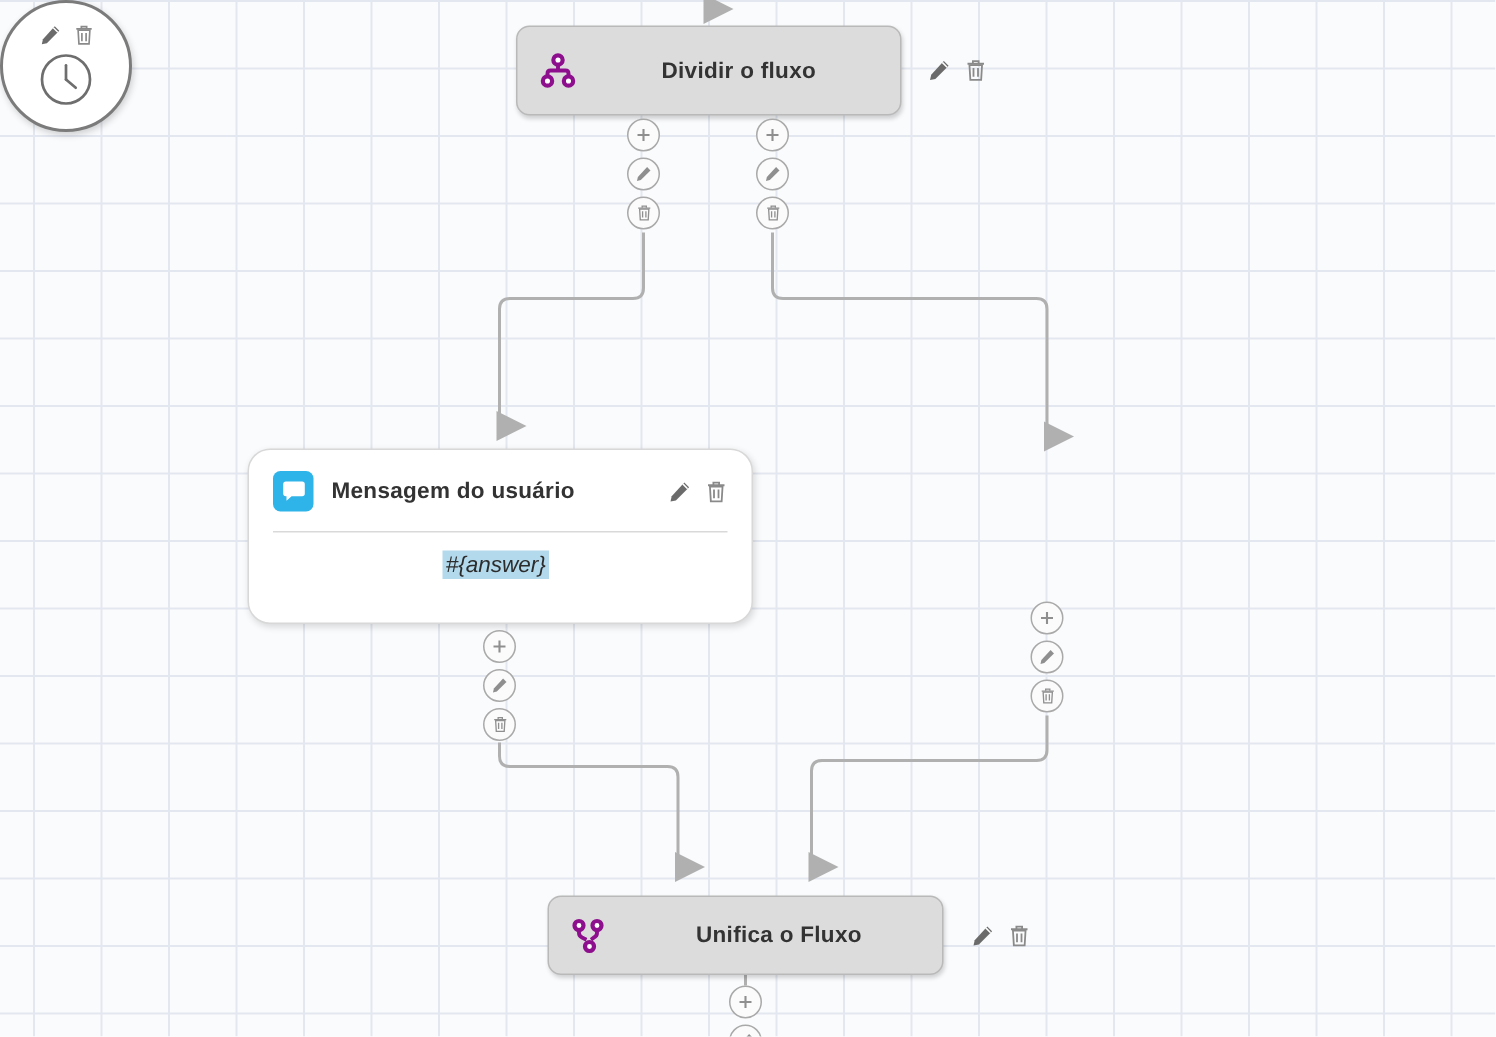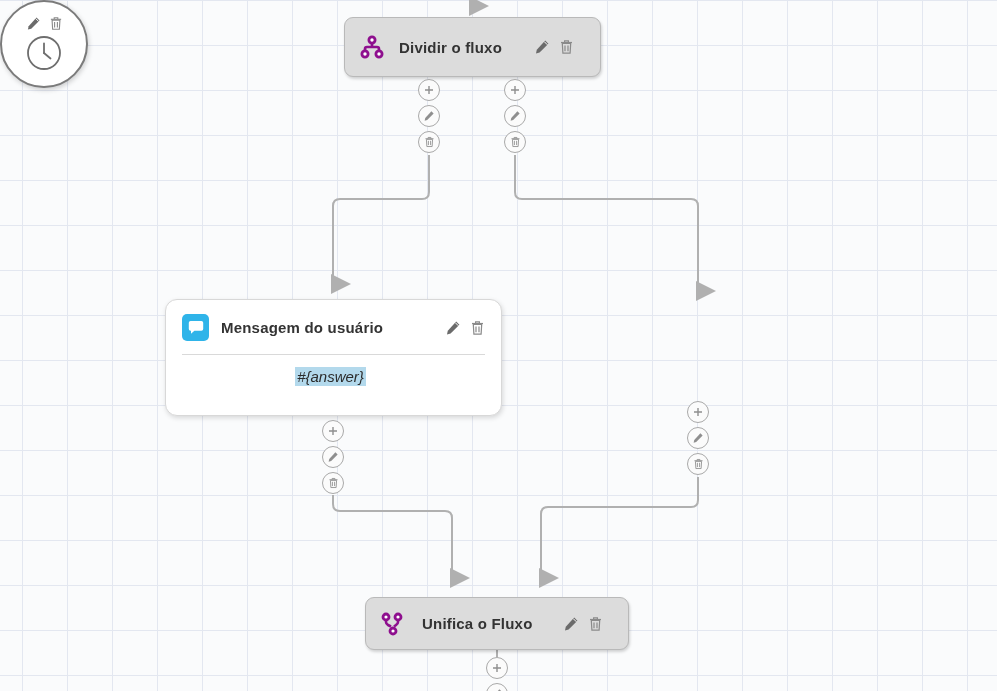--- a/index.html
+++ b/index.html
@@ -24,20 +24,21 @@
   .node {
     position: absolute;
     display: flex; align-items: center;
     border-radius: 9px;
   }
   .node-gray {
     background: #dcdcdc;
     border: 1px solid #b9b9b9;
     box-shadow: 1px 2px 3px rgba(0,0,0,0.17);
     padding: 4px 14px;
+    gap: 42px;
   }
   .node-white {
     background: #ffffff;
     border: 1px solid #d8d8d8;
     border-radius: 12px;
     box-shadow: 1px 2px 5px rgba(0,0,0,0.14);
     display: block;
   }
   .node-circle {
     background: #ffffff;
@@ -212,21 +213,21 @@
           <g stroke="#8f8f8f" stroke-width="1.2" fill="none">
             <path d="M2 3.5 L13 3.5"></path>
             <path d="M5.6 3.3 L5.6 1.8 L9.4 1.8 L9.4 3.3"></path>
             <path d="M3.3 4.4 L3.9 14.2 L11.1 14.2 L11.7 4.4 Z"></path>
             <path d="M6 6.4 L6 12.2 M9 6.4 L9 12.2"></path>
           </g>
         </svg>
     </div>
   </div>
 
-  <div class="node-white" style="position:absolute; left:165px; top:299px; width:337px; height:117px;">
+  <div class="node-white" style="position:absolute; left:165px; top:299px; width:337px; height:117px;border-radius:15px;">
     <div class="msg-head">
       <span class="msg-chat-icon">
         <svg width="16" height="15" viewBox="0 0 16 15">
           <path d="M2.6 1 H13.4 A1.8 1.8 0 0 1 15.2 2.8 V9 A1.8 1.8 0 0 1 13.4 10.8 H6.4 L3 13.8 V10.8 H2.6 A1.8 1.8 0 0 1 0.8 9 V2.8 A1.8 1.8 0 0 1 2.6 1 Z" fill="#ffffff"></path>
         </svg>
       </span>
       <span class="node-title msg-title">Mensagem do usuário</span>
       <span class="hdr-actions" style="margin-left:auto;">
         <span class="act">
           <svg width="16" height="16" viewBox="0 0 16 16">

